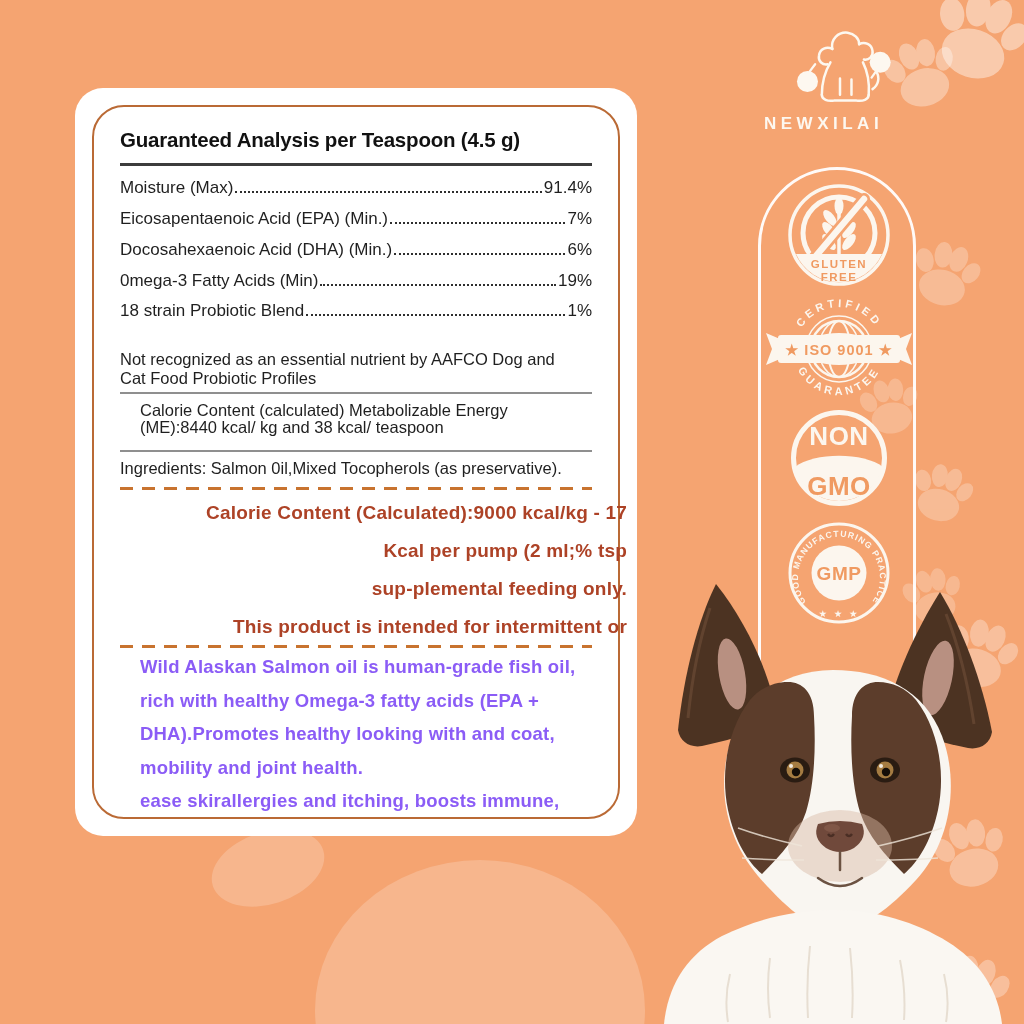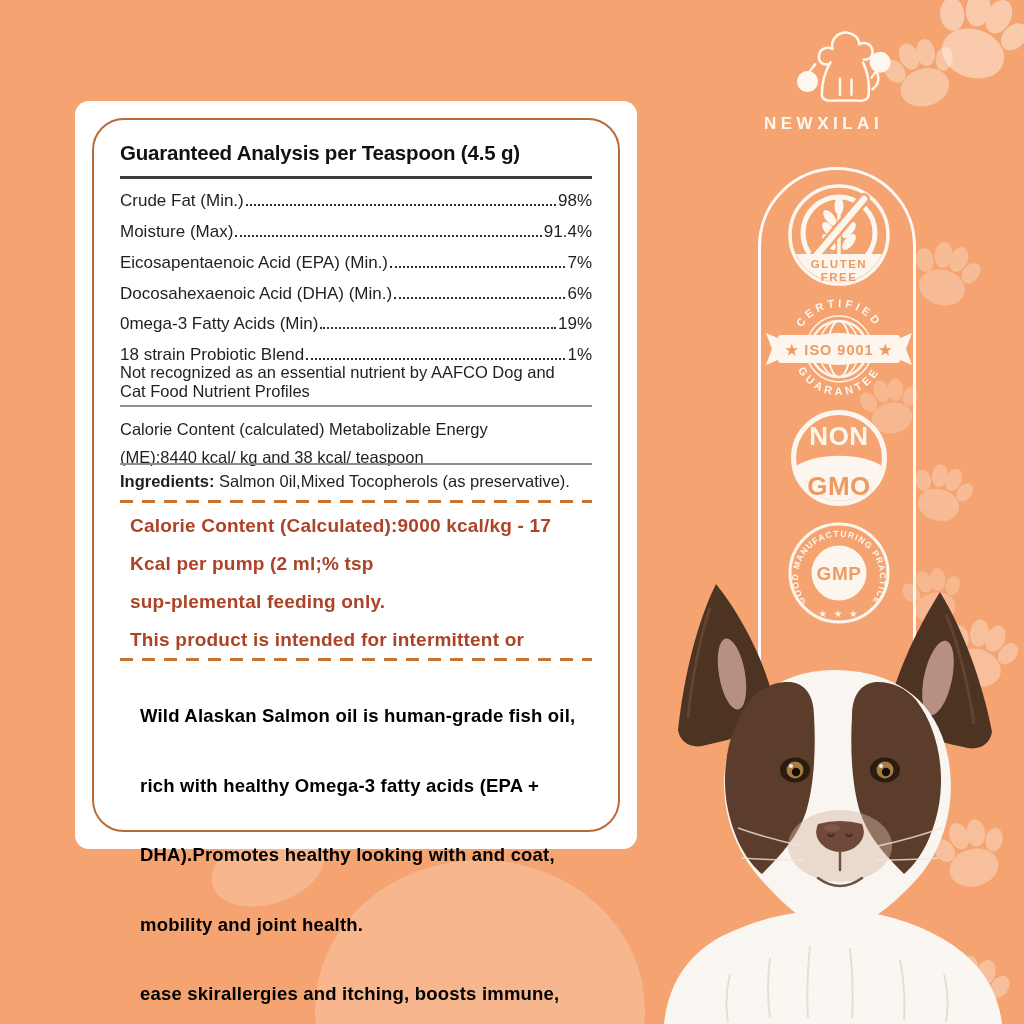--- a/index.html
+++ b/index.html
@@ -10,53 +10,53 @@
   }
   #stage *{box-sizing:border-box;}
   svg{display:block;}
   .abs{position:absolute;}
 
   
   #bg-layer{position:absolute;inset:0;}
 
   
   #panel{
-    position:absolute;left:75px;top:101px;width:562px;height:748px;
-    background:#FFFFFF;border-radius:14px;
+    position:absolute;left:75px;top:88px;width:562px;height:748px;
+    background:#FFFFFF;border-radius:28px;
   }
   #panel-inner-border{
     position:absolute;left:17px;top:17px;right:17px;bottom:17px;
     border:2px solid #BA6A35;border-radius:32px;
   }
   .panel-content{position:absolute;left:45px;right:45px;}
 
   .ga-title{top:40px;font-size:20.5px;font-weight:bold;color:#111;letter-spacing:-0.2px;}
   .title-rule{top:75px;height:2.5px;background:#3c3c3c;}
 
   #ga-rows{top:82px;}
   .g-row{display:flex;align-items:flex-end;height:30.9px;font-size:17px;color:#1f1f1f;}
   .g-row .lbl,.g-row .val{white-space:nowrap;padding-bottom:3px;}
   .g-row .dots{flex:1;border-bottom:2.2px dotted #2e2e2e;margin:0 2px 8px 2px;}
 
   .footnote{top:262px;width:455px;font-size:16.5px;line-height:18.5px;color:#1f1f1f;}
   .rule{height:2px;background:#8f8f8f;}
   .rule1{top:304px;}
-  .calorie-note{top:314px;width:420px;font-size:16.5px;line-height:28px;color:#1f1f1f;}
+  .calorie-note{top:314px;width:420px;font-size:16.5px;line-height:17px;color:#1f1f1f;margin-left:20px;}
   .rule2{top:362px;}
   .ingredients{top:371px;font-size:16.5px;color:#1f1f1f;white-space:nowrap;}
-  .ingredients b{font-weight:bold;}
+  .ingredients b{font-weight:normal;}
 
   .dashed{height:3px;background:repeating-linear-gradient(90deg,#C8732F 0 13px,transparent 13px 22px);}
   .dash1{top:399px;}
   .dash2{top:557px;}
 
-  #highlight-block{top:406px;left:55px;right:10px;}
+  #highlight-block{top:406px;left:55px;right:10px;text-align:right;}
   #highlight-block .hl-line{line-height:38px;font-size:19px;font-weight:bold;color:#AD4226;letter-spacing:0.2px;white-space:nowrap;}
   #desc-block{top:562px;left:65px;right:5px;}
-  #desc-block .ds-line{line-height:33.6px;font-size:18.5px;font-weight:bold;color:#000000;letter-spacing:0.2px;white-space:nowrap;margin-top:36px;}
+  #desc-block .ds-line{line-height:33.6px;font-size:18.5px;font-weight:bold;color:#8b5cf6;letter-spacing:0.2px;white-space:nowrap;}
 
   
   #brand-name{
     position:absolute;left:764px;top:114px;width:150px;
     color:#FDF8F0;font-size:17px;font-weight:bold;letter-spacing:4.5px;
   }
   #cert-pill{
     position:absolute;left:758px;top:167px;width:158px;height:600px;
     border:3px solid rgba(255,255,255,0.95);border-radius:79px;
   }
@@ -184,25 +184,20 @@
   </svg>
 
   <div id="panel">
     <div id="panel-inner-border"></div>
 
     <div class="panel-content ga-title">Guaranteed Analysis per Teaspoon (4.5 g)</div>
     <div class="panel-content title-rule"></div>
 
     <div class="panel-content" id="ga-rows">
       <div class="g-row">
-          <span class="lbl">Crude Fat (Min.)</span>
-          <span class="dots"></span>
-          <span class="val">98%</span>
-        </div>
-      <div class="g-row">
           <span class="lbl">Moisture (Max)</span>
           <span class="dots"></span>
           <span class="val">91.4%</span>
         </div>
       <div class="g-row">
           <span class="lbl">Eicosapentaenoic Acid (EPA) (Min.)</span>
           <span class="dots"></span>
           <span class="val">7%</span>
         </div>
       <div class="g-row">
@@ -215,21 +210,21 @@
           <span class="dots"></span>
           <span class="val">19%</span>
         </div>
       <div class="g-row">
           <span class="lbl">18 strain Probiotic Blend </span>
           <span class="dots"></span>
           <span class="val">1%</span>
         </div>
     </div>
 
-    <div class="panel-content footnote">Not recognized as an essential nutrient by AAFCO Dog and Cat Food Nutrient Profiles</div>
+    <div class="panel-content footnote">Not recognized as an essential nutrient by AAFCO Dog and Cat Food Probiotic Profiles</div>
     <div class="panel-content rule rule1"></div>
     <div class="panel-content calorie-note">Calorie Content (calculated) Metabolizable Energy (ME):8440 kcal/ kg and 38 kcal/ teaspoon</div>
     <div class="panel-content rule rule2"></div>
     <div class="panel-content ingredients"><b>Ingredients:</b><span> Salmon 0il,Mixed Tocopherols (as preservative).</span></div>
 
     <div class="panel-content dashed dash1"></div>
 
     <div class="panel-content" id="highlight-block">
       <div class="hl-line">Calorie Content (Calculated):9000 kcal/kg - 17</div>
       <div class="hl-line">Kcal per pump (2 ml;% tsp</div>

